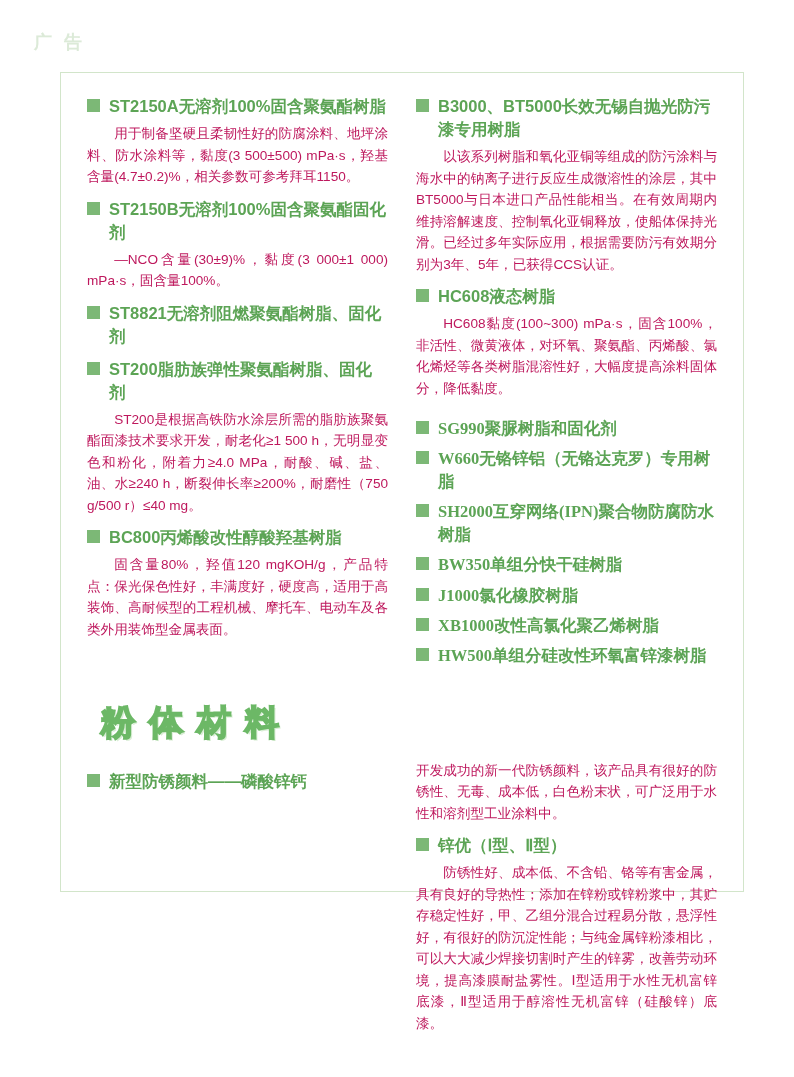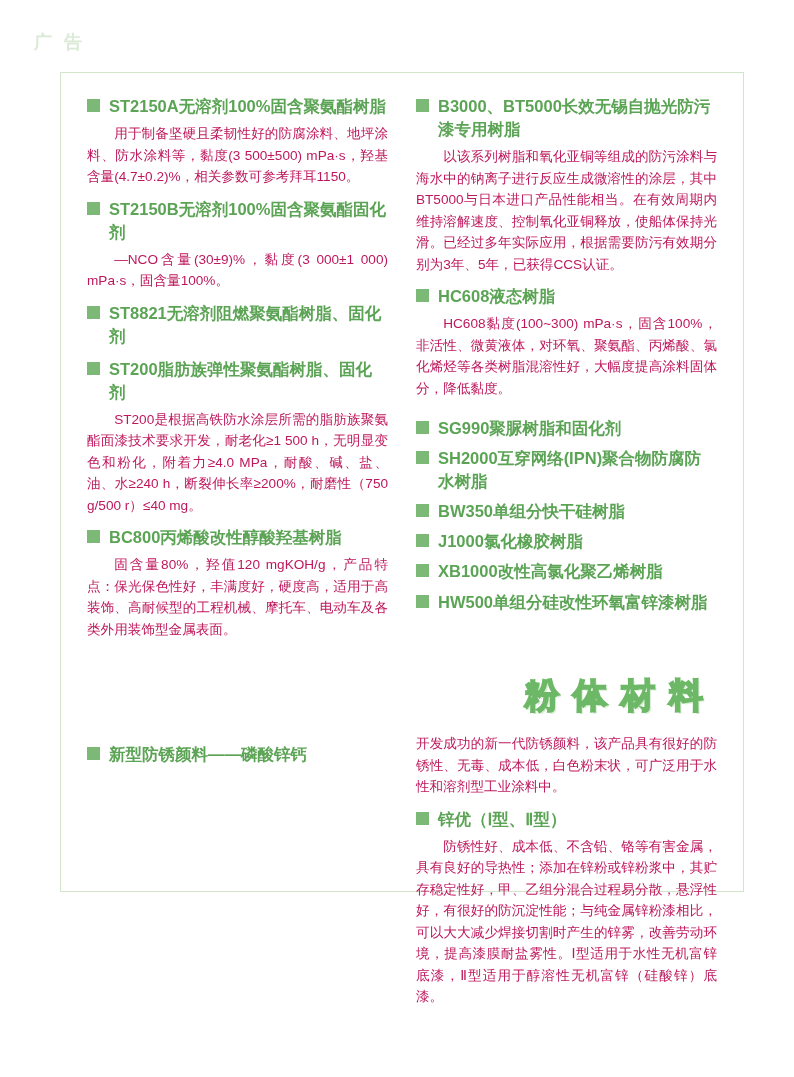--- a/index.html
+++ b/index.html
@@ -22,23 +22,23 @@
     display:flex;gap:9px;color:#5ca455;font-weight:bold;
     font-size:16.5px;line-height:1.4;margin:10px 0 5px;
   }
   .bullet{width:13px;height:13px;background:#7cb876;margin-top:4px;flex:0 0 13px;}
   .p-body{
     color:#be185d;font-size:13.6px;line-height:1.58;
     text-indent:2em;margin:0 0 7px;text-align:justify;
   }
   .p-body.no-indent{text-indent:0;}
   .resin-list{margin-top:18px;}
-  .resin-list .p-head{margin:7px 0;}
+  .resin-list .p-head{margin:7px 0;font-family:Liberation Serif, serif;}
   .powder-title{
-    text-align:right;font-size:34px;font-weight:bold;letter-spacing:14px;
+    text-align:left;font-size:34px;font-weight:bold;letter-spacing:14px;
     color:#eef7ea;-webkit-text-stroke:2px #6cb866;
     text-shadow:2px 2px 0 #d9eed5;
     margin:26px 0 14px;text-indent:14px;
   }
 </style>
 </head>
 <body>
 
 <div class="ad-label">广告</div>
 
@@ -105,20 +105,27 @@
 </div>
       <div class="resin-list" id="resin-list">
   <div class="product">
     <div class="p-head">
       <span class="bullet"></span>
       <span class="p-head-text">SG990聚脲树脂和固化剂</span>
     </div>
 
   </div>
 
+  <div class="product">
+    <div class="p-head">
+      <span class="bullet"></span>
+      <span class="p-head-text">W660无铬锌铝（无铬达克罗）专用树脂</span>
+    </div>
+
+  </div>
 
   <div class="product">
     <div class="p-head">
       <span class="bullet"></span>
       <span class="p-head-text">SH2000互穿网络(IPN)聚合物防腐防水树脂</span>
     </div>
 
   </div>
 
   <div class="product">

